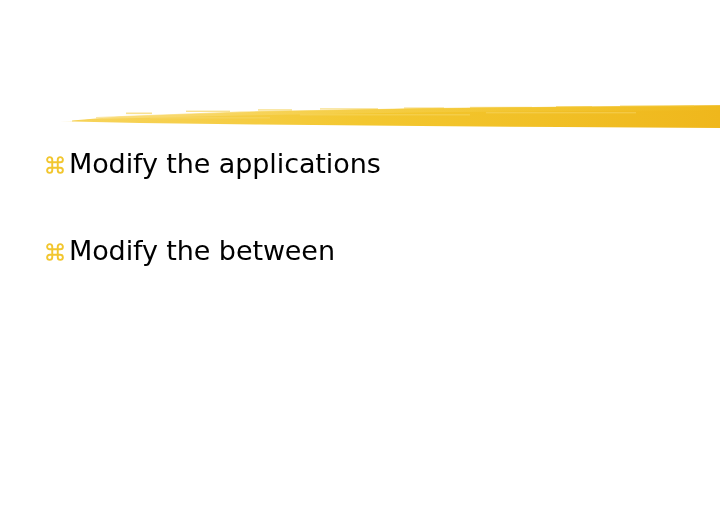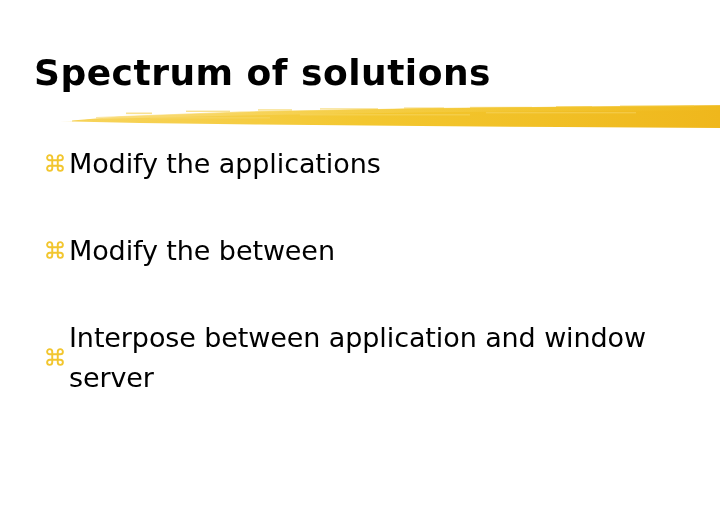--- a/index.html
+++ b/index.html
@@ -63,21 +63,21 @@
     position: relative;
     margin: 0 0 47px 0;
     padding: 0;
     display: block;
   }
   .bullet-item:last-child {
     margin-bottom: 0;
   }
   .bullet-row {
     display: flex;
-    align-items: center;
+    align-items: flex-end;
   }
   .bullet-marker {
     flex: 0 0 auto;
     width: 25px;
     height: 30px;
     margin-top: 5px;
     color: #f2c62f;
     line-height: 0;
   }
   .bullet-marker svg {
@@ -92,21 +92,20 @@
     line-height: 40px;
     color: #000000;
     letter-spacing: -0.1px;
   }
 </style>
 </head>
 <body>
 
 <div class="slide">
 
-  <h1 class="slide-title">Spectrum of solutions</h1>
 
   <div class="title-rule">
     <svg viewBox="0 0 720 40" preserveAspectRatio="none" aria-hidden="true">
       <defs>
         <linearGradient id="brushGrad" x1="0" y1="0" x2="1" y2="0">
           <stop offset="0" stop-color="#F7D45C"></stop>
           <stop offset="0.18" stop-color="#F6CF4B"></stop>
           <stop offset="0.45" stop-color="#F3C72F"></stop>
           <stop offset="0.72" stop-color="#F1C026"></stop>
           <stop offset="1" stop-color="#EFB71C"></stop>
@@ -170,30 +169,16 @@
                      M9 9 H6.2 A2.8 2.8 0 1 1 9 6.2 V9 Z
                      M15 9 H17.8 A2.8 2.8 0 1 0 15 6.2 V9 Z
                      M9 15 H6.2 A2.8 2.8 0 1 0 9 17.8 V15 Z
                      M15 15 H17.8 A2.8 2.8 0 1 1 15 17.8 V15 Z" fill="none" stroke="#F2C62F" stroke-width="2.1" stroke-linejoin="round"></path>
           </svg>
         </span>
         <span class="bullet-text">Modify the between</span>
       </div>
     </li>
 
-    <li class="bullet-item">
-      <div class="bullet-row">
-        <span class="bullet-marker">
-          <svg viewBox="0 0 24 24" aria-hidden="true">
-            <path d="M9 9 V15 H15 V9 Z
-                     M9 9 H6.2 A2.8 2.8 0 1 1 9 6.2 V9 Z
-                     M15 9 H17.8 A2.8 2.8 0 1 0 15 6.2 V9 Z
-                     M9 15 H6.2 A2.8 2.8 0 1 0 9 17.8 V15 Z
-                     M15 15 H17.8 A2.8 2.8 0 1 1 15 17.8 V15 Z" fill="none" stroke="#F2C62F" stroke-width="2.1" stroke-linejoin="round"></path>
-          </svg>
-        </span>
-        <span class="bullet-text">Interpose between application and window server</span>
-      </div>
-    </li>
 
   </ul>
 
 </div>
 
 </body></html>

